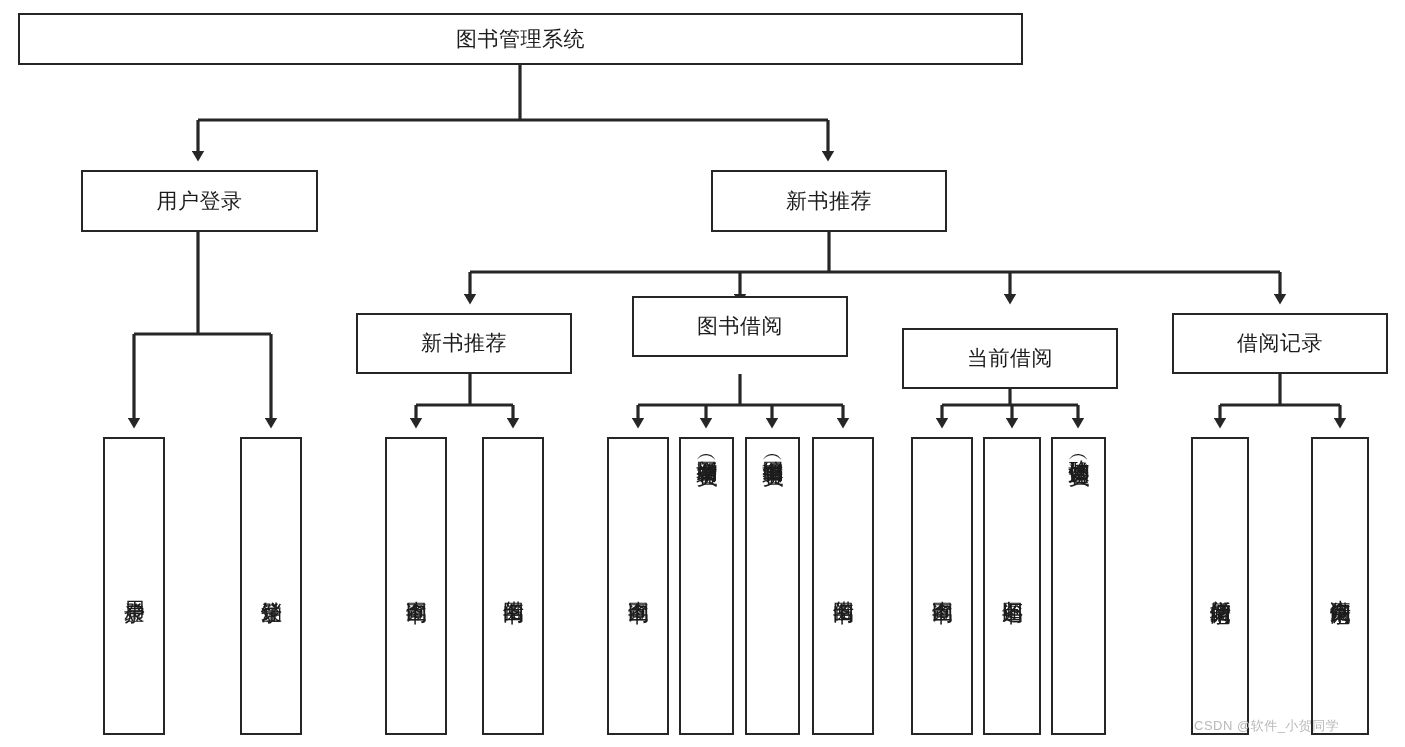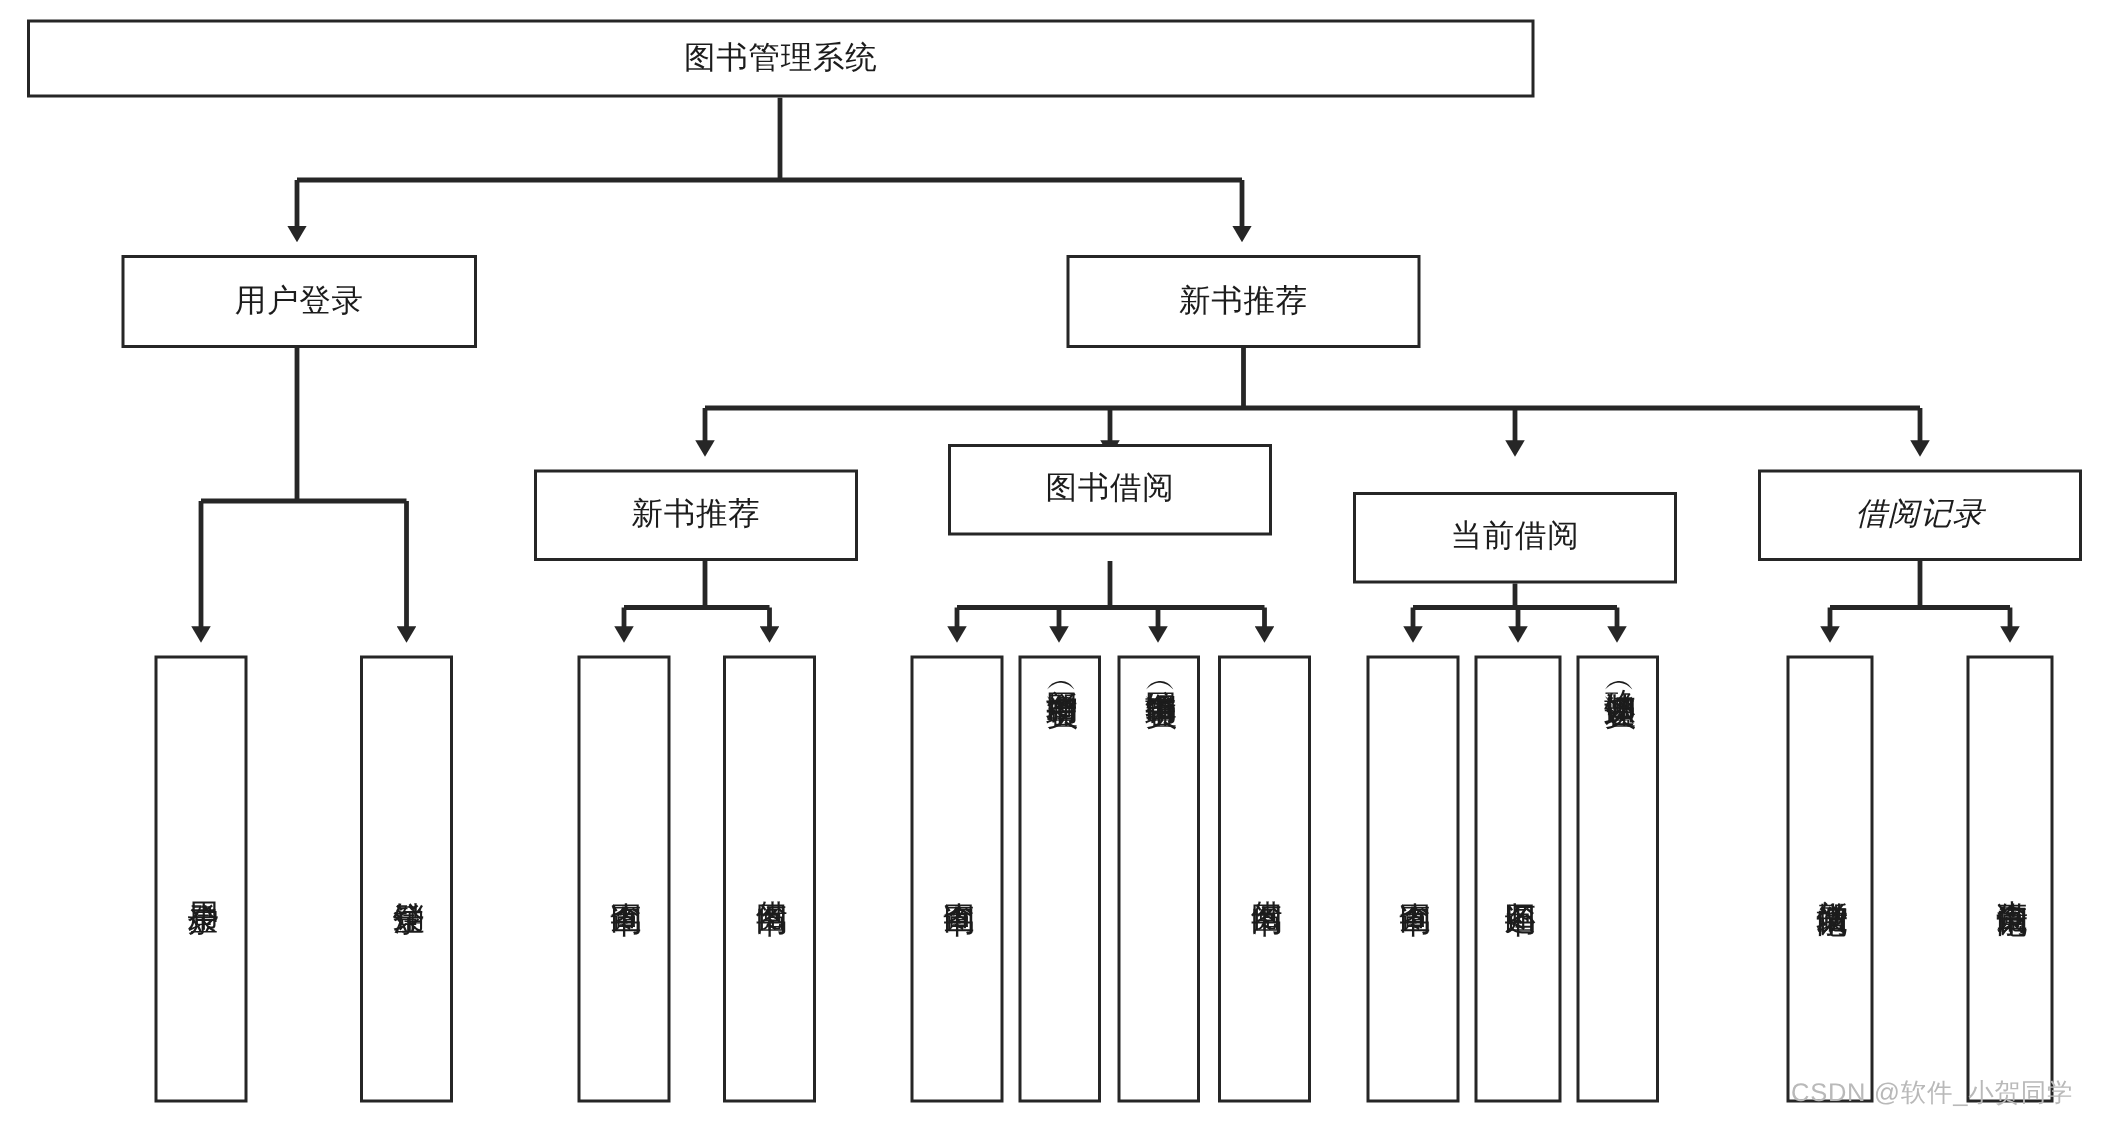--- a/index.html
+++ b/index.html
@@ -51,21 +51,21 @@
     -webkit-text-orientation: upright;
     white-space: nowrap;
     letter-spacing: 1px;
   }
   .leaf-box {
     align-items: center;
     justify-content: center;
   }
   .watermark {
     position: absolute;
-    font-size: 17px;
+    font-size: 13px;
     color: #b9b9b9;
     white-space: nowrap;
     letter-spacing: 0.5px;
     pointer-events: none;
   }
 </style>
 </head>
 <body>
 
 <div id="diagram-root">
@@ -134,21 +134,21 @@
 
   <div class="node-box" style="left:356px; top:313px; width:216px; height:61px;">
     <span class="node-label-h">新书推荐</span>
   </div>
   <div class="node-box" style="left:632px; top:296px; width:216px; height:61px;">
     <span class="node-label-h">图书借阅</span>
   </div>
   <div class="node-box" style="left:902px; top:328px; width:216px; height:61px;">
     <span class="node-label-h">当前借阅</span>
   </div>
-  <div class="node-box" style="left:1172px; top:313px; width:216px; height:61px;font-style:italic;">
+  <div class="node-box" style="left:1172px; top:313px; width:216px; height:61px;">
     <span class="node-label-h">借阅记录</span>
   </div>
 
   <div class="node-box leaf-box" style="left:103px; top:437px; width:62px; height:298px;">
     <span class="node-label-v">用户登录</span>
   </div>
   <div class="node-box leaf-box" style="left:240px; top:437px; width:62px; height:298px;">
     <span class="node-label-v">注销登录</span>
   </div>
 

